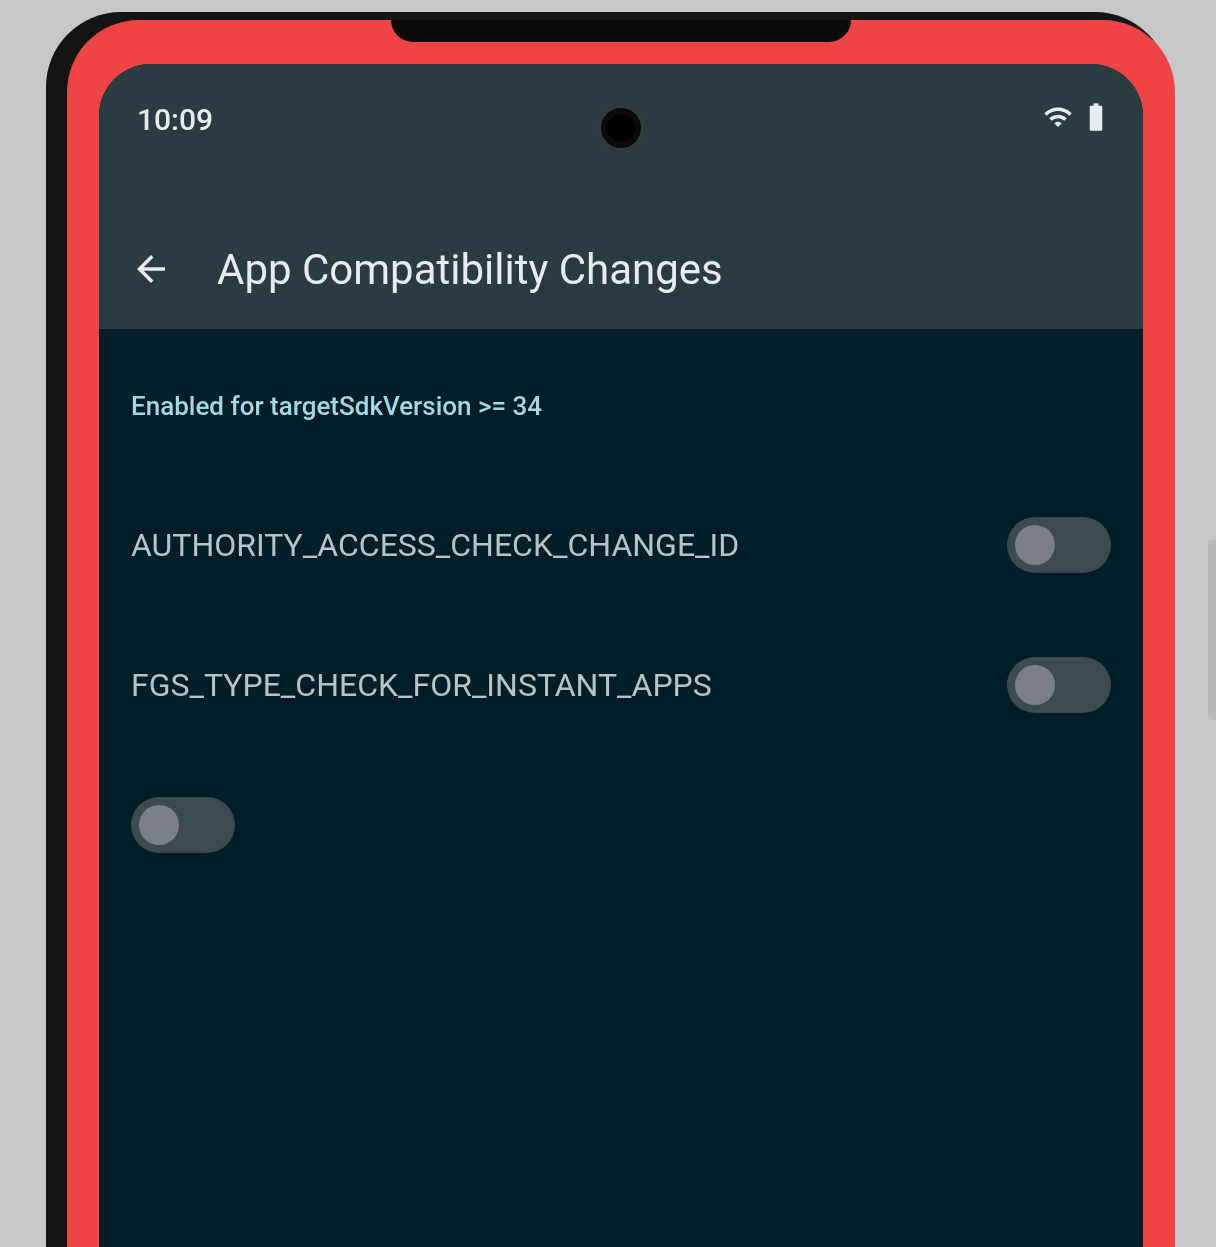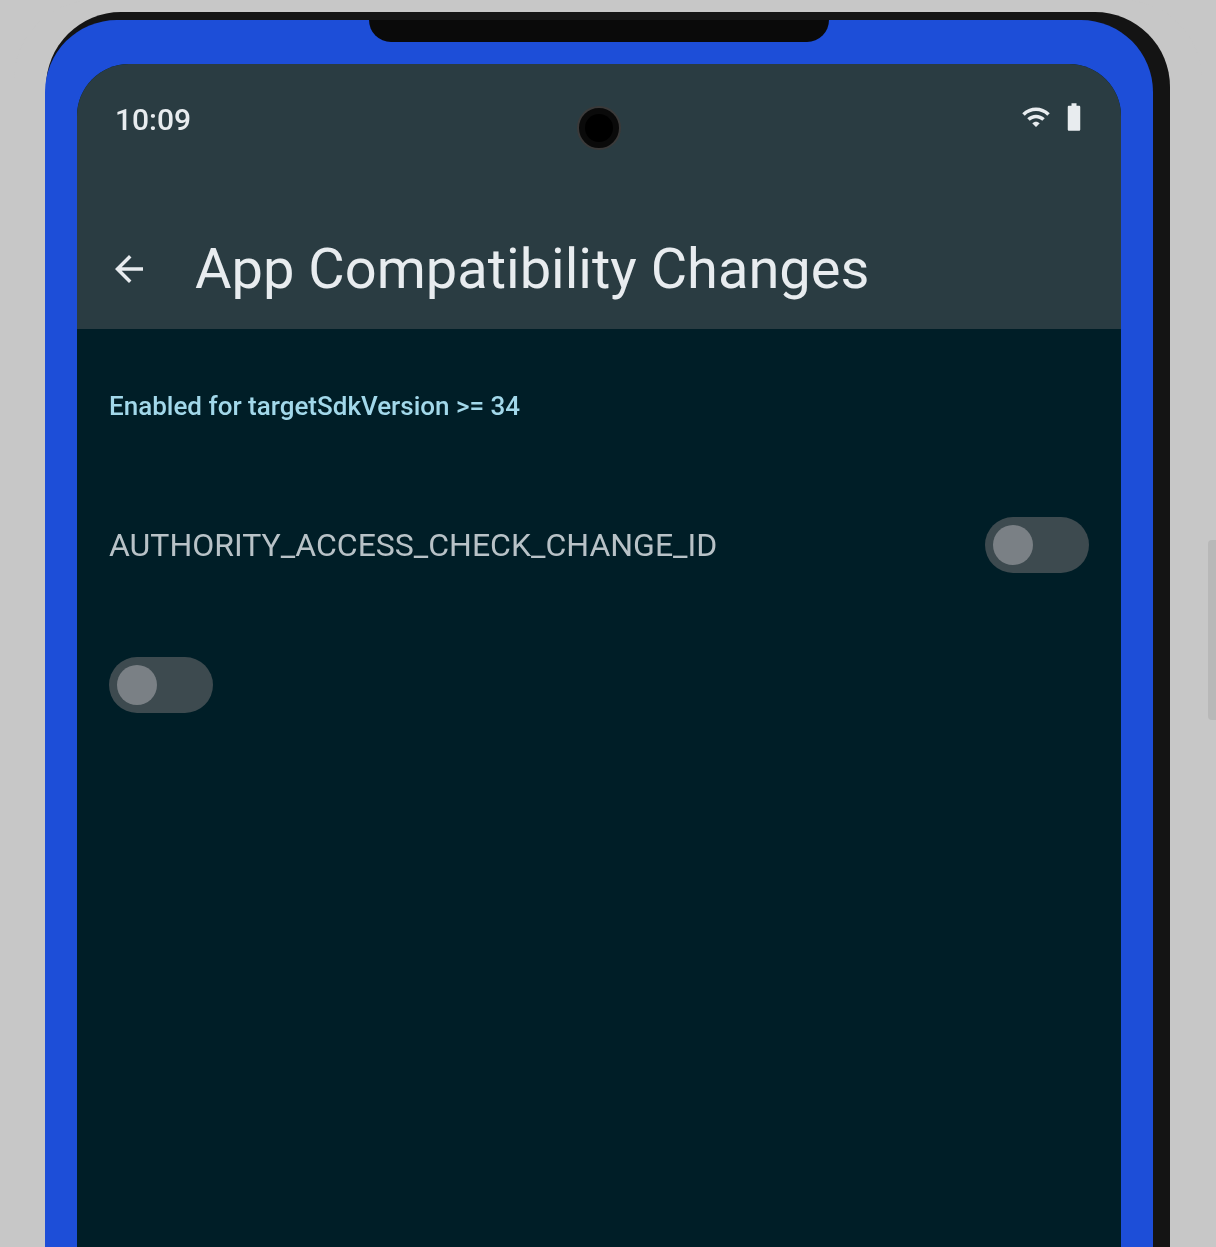--- a/index.html
+++ b/index.html
@@ -29,24 +29,24 @@
       top: 12px;
       left: 46px;
       width: 1124px;
       height: 1235px;
       background: #141414;
       border-radius: 75px 75px 0 0;
     }
     .device-frame-inner {
       position: absolute;
       top: 20px;
-      left: 45px;
+      left: 67px;
       width: 1108px;
       height: 1227px;
-      background: #1d4ed8;
+      background: #ef4444;
       border-radius: 72px 72px 0 0;
       overflow: hidden;
     }
     .notch-top {
       position: absolute;
       top: 0;
       left: 50%;
       transform: translateX(-50%);
       width: 460px;
       height: 22px;
@@ -129,21 +129,21 @@
       justify-content: center;
       cursor: pointer;
     }
     .back-button svg {
       width: 42px;
       height: 42px;
       fill: #e8ecef;
     }
     .header-title {
       color: #e8ecef;
-      font-size: 56px;
+      font-size: 42px;
       font-weight: 400;
     }
     .content {
       padding: 62px 32px 0 32px;
     }
     .section-header {
       color: #a2d8ea;
       font-size: 26px;
       font-weight: 500;
       margin-bottom: 54px;
@@ -246,20 +246,26 @@
 
       <div class="toggle-row">
         <div class="toggle-label">AUTHORITY_ACCESS_CHECK_CHANGE_ID</div>
         <div class="toggle-switch off">
           <div class="toggle-thumb"></div>
         </div>
       </div>
 
 
 
+      <div class="toggle-row">
+        <div class="toggle-label">FGS_TYPE_CHECK_FOR_INSTANT_APPS</div>
+        <div class="toggle-switch off">
+          <div class="toggle-thumb"></div>
+        </div>
+      </div>
 
       <div class="toggle-row">
         <div class="toggle-switch off">
           <div class="toggle-thumb"></div>
         </div>
       </div>
 
     </div>
   </div>
 </div>

